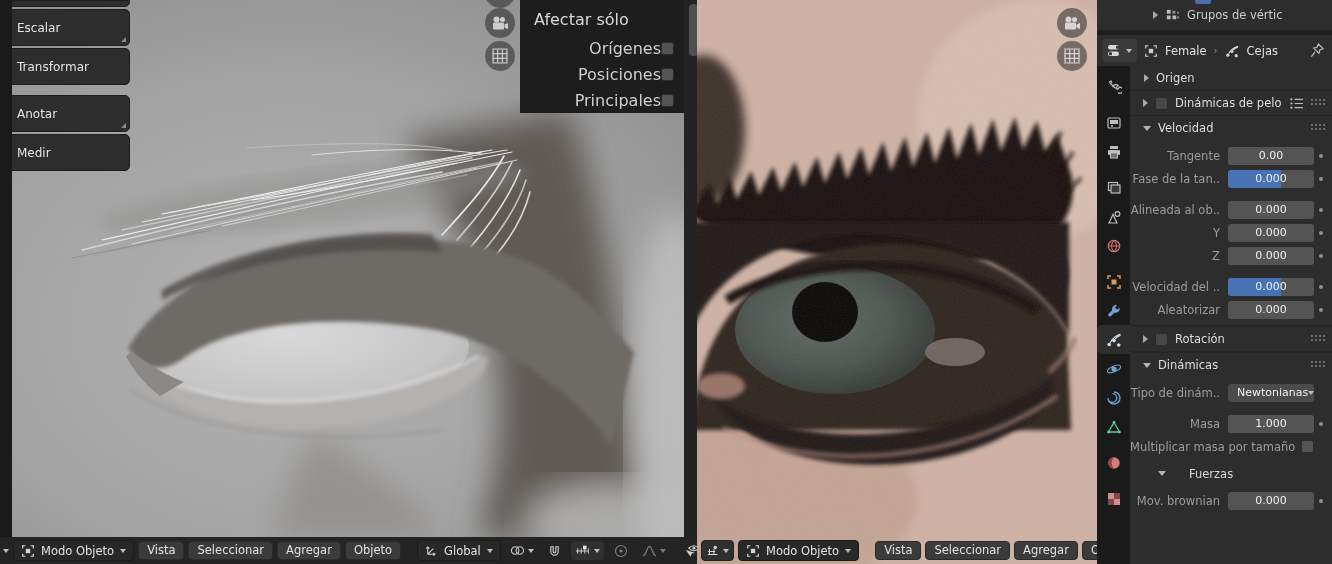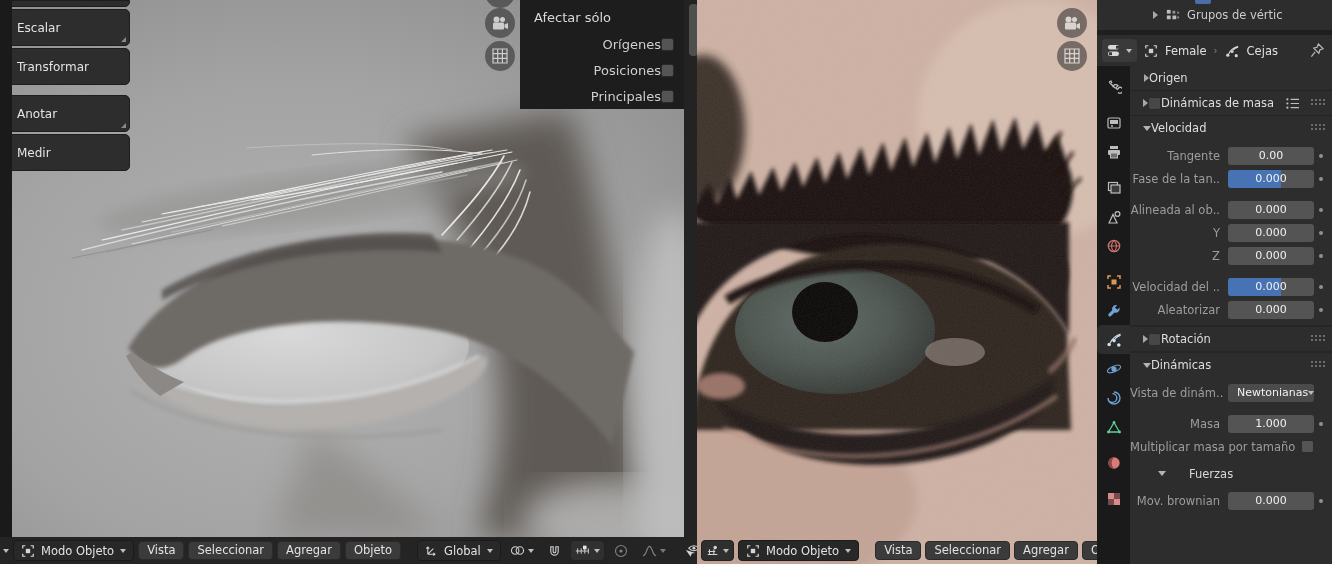--- a/index.html
+++ b/index.html
@@ -23,21 +23,21 @@
   .toolrow { position:relative; height:37px; background:#2d2d2d; border:1px solid #1e1e1e;
     border-radius:5px; display:flex; align-items:center; gap:10px; padding-left:34px;
     color:#e4e4e4; font-size:12px; margin-bottom:2px; }
   .toolrow.partial { height:7px; border-radius:0 0 5px 5px; padding:0; }
   .toolgap { height:8px; }
   .subtri { position:absolute; right:3px; bottom:3px; width:0; height:0;
     border-left:5px solid transparent; border-bottom:5px solid #8a8a8a; }
 
   
   .popover { position:absolute; left:508px; top:0; width:164px; background:#1d1d1d;
-    color:#d6d6d6; font-size:13px; padding-top:6px; }
+    color:#d6d6d6; font-size:16px; padding-top:6px; }
   .pop-title { padding:4px 10px 6px 14px; color:#d9d9d9; }
   .pop-row { display:flex; align-items:center; justify-content:flex-end; 
     height:26px; padding-right:10px; color:#cfcfcf; }
   .pop-ws { display:flex; align-items:center; gap:6px; height:24px; margin-top:6px;
     background:#2d2d2d; padding:0 8px 0 10px; color:#e2e2e2; }
   .pop-ws .grip { margin-left:auto; }
   .vsep { position:absolute; left:672px; top:0; width:25px; height:537px; background:#232323; }
   .vscroll { position:absolute; left:677px; top:4px; width:9px; height:52px;
     background:#4f4f4f; border-radius:4px; }
 
@@ -85,21 +85,21 @@
   .bc-sep { color:#8a8a8a; font-size:10px; }
   .pin { margin-left:auto; }
 
   .pbody { flex:1; display:flex; min-height:0; }
   .tabstrip { width:33px; background:#1a1a1a; display:flex; flex-direction:column; align-items:center; padding-top:6px; }
   .tab { width:33px; height:29px; display:flex; align-items:center; justify-content:center; flex:none; }
   .tab.sel { background:#2d2d2d; border-radius:5px 0 0 5px; }
   .tabgap { height:7px; flex:none; }
   .pcontent { flex:1; display:flex; flex-direction:column; min-width:0; }
 
-  .phead { display:flex; align-items:center; height:24px; padding:0 6px 0 13px; color:#dedede; }
+  .phead { display:flex; align-items:center; gap:7px; height:24px; padding:0 6px 0 13px; color:#dedede; }
   .phead .grip { margin-left:auto; opacity:.8; }
   .pdiv { height:1px; background:#242424; }
   .pdiv2 { height:2px; background:#262626; }
   .prow { display:flex; align-items:center; height:21px; margin:1px 4px 1px 0; }
   .plabel { flex:1; text-align:right; color:#9d9d9d; padding-right:8px; white-space:nowrap; overflow:hidden; }
   .pfield { position:relative; width:86px; height:18px; background:#545454; border-radius:3px;
     color:#f1f1f1; font-size:11px; display:flex; align-items:center; justify-content:center; flex:none; overflow:hidden; }
   .pfield .fill { position:absolute; left:0; top:0; bottom:0; width:62%; background:#4772b3; }
   .pfield .val { position:relative; z-index:1; }
   .pfield.dd { background:#4b4b4b; justify-content:space-between; padding:0 5px 0 9px; }
@@ -554,21 +554,21 @@
 
         <div class="phead" style="padding-left:14px">
           <span class="tri-r"></span>
           <span>Origen</span>
         </div>
         <div class="pdiv"></div>
 
         <div class="phead">
           <span class="tri-r"></span>
           <span class="checkbox dark"></span>
-          <span>Dinámicas de masa</span>
+          <span>Dinámicas de pelo</span>
           <svg width="15" height="13" viewBox="0 0 16 14" style="margin-left:auto">
             <circle cx="2.5" cy="2.5" r="1.2" fill="#bdbdbd"></circle>
               <circle cx="2.5" cy="7" r="1.2" fill="#bdbdbd"></circle>
               <circle cx="2.5" cy="11.5" r="1.2" fill="#bdbdbd"></circle>
             <path d="M6 2.5 h9 M6 7 h9 M6 11.5 h9" stroke="#bdbdbd" stroke-width="1.3"></path>
           </svg>
           <span class="grip"></span>
         </div>
         <div class="pdiv"></div>
 
@@ -644,21 +644,21 @@
         <div class="pdiv2"></div>
 
         <div class="phead">
           <span class="tri-d"></span>
           <span>Dinámicas</span>
           <span class="grip"></span>
         </div>
 
         <div class="rowgap-s"></div>
         <div class="prow">
-          <span class="plabel">Vista de dinám..</span>
+          <span class="plabel">Tipo de dinám..</span>
           <span class="pfield dd">
             <span class="val">Newtonianas</span>
             <span class="chev"></span>
           </span>
           <span class="kdot off"></span>
         </div>
         <div class="rowgap"></div>
         <div class="prow">
           <span class="plabel">Masa</span>
           <span class="pfield">

